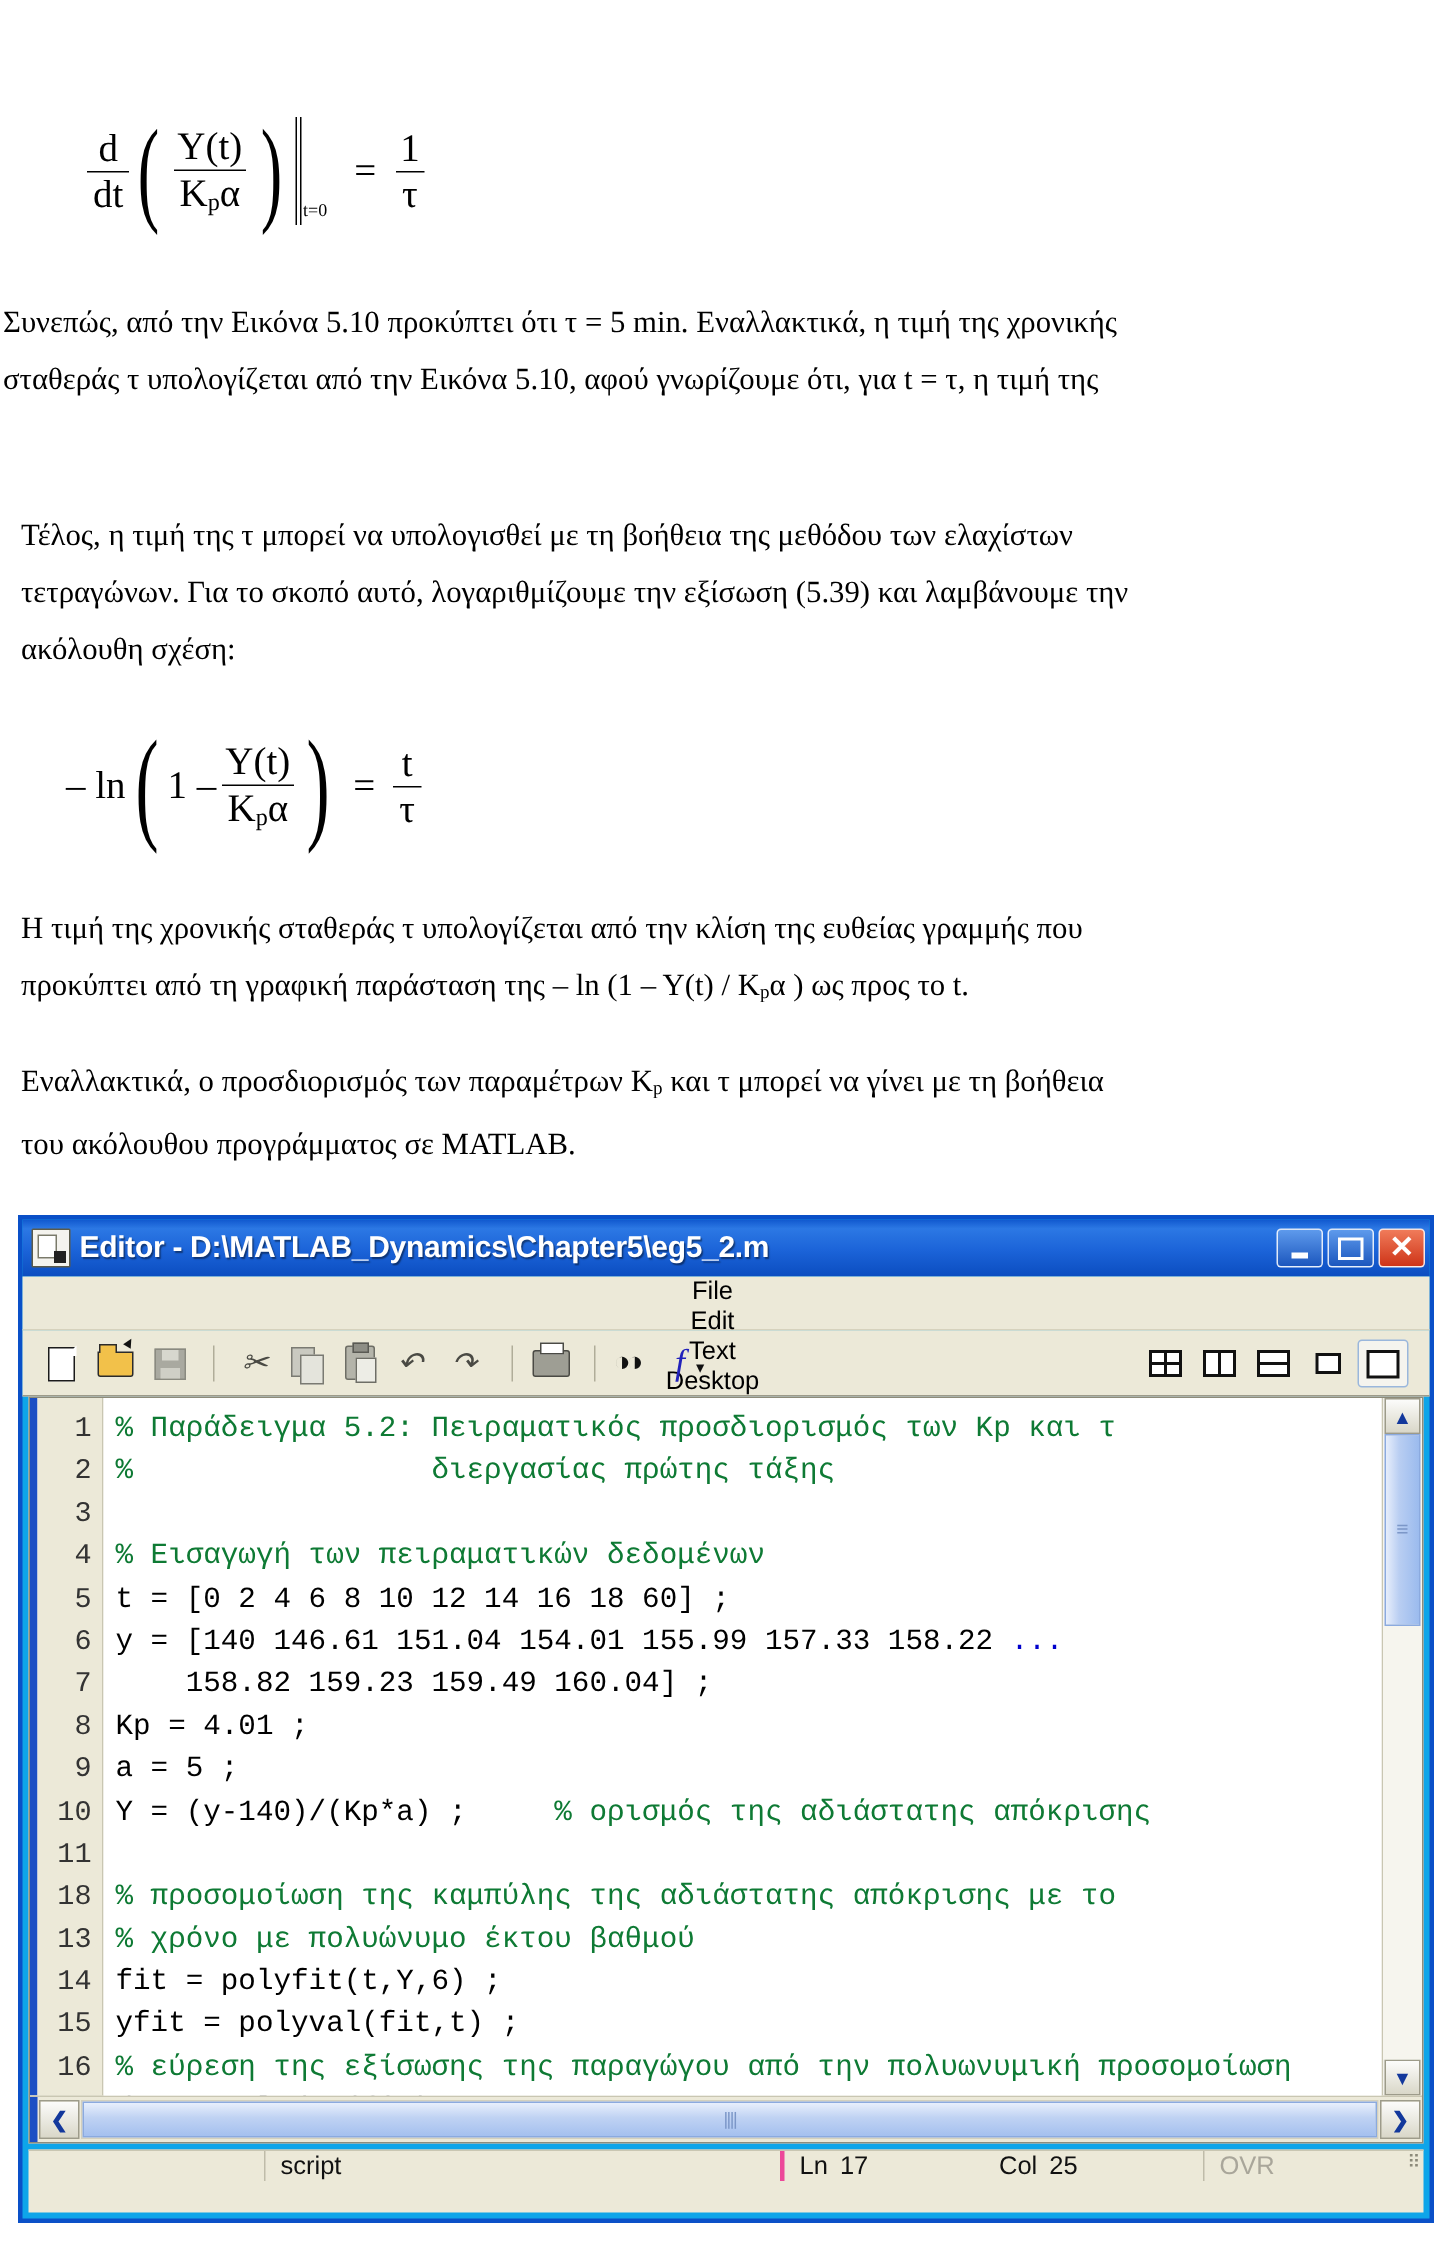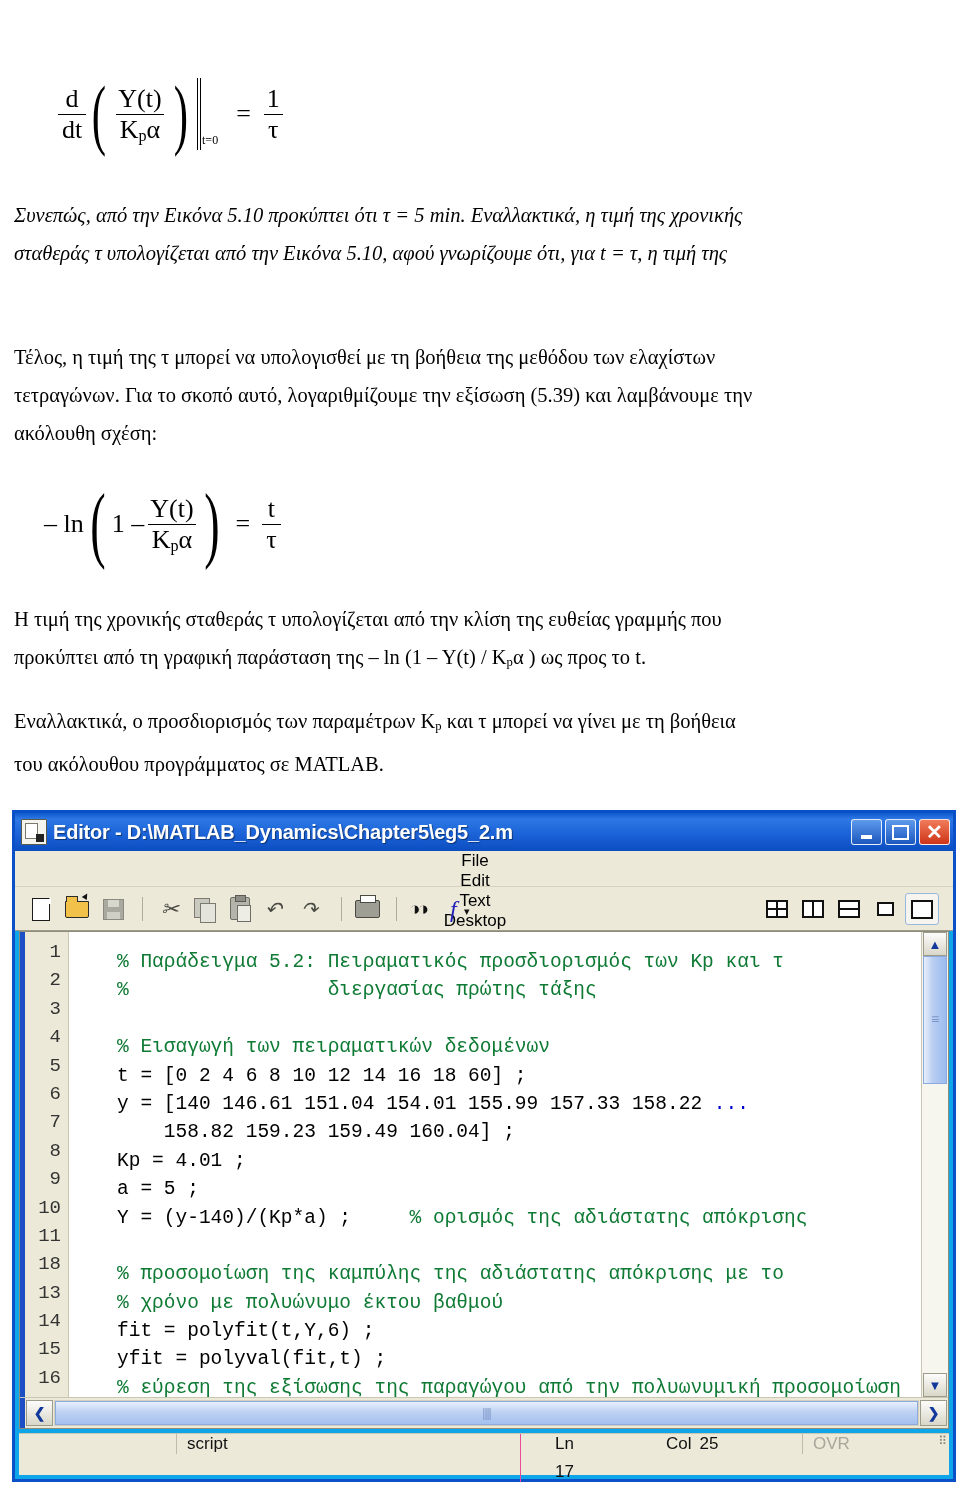--- a/index.html
+++ b/index.html
@@ -161,21 +161,21 @@
   .gutter{
     width:44px;flex:0 0 44px;background:#ECE9D8;
     font-family:"Liberation Mono",monospace;font-size:19px;
     color:#333;text-align:right;padding:6px 7px 0 0;box-sizing:border-box;
     border-right:1px solid #C9C6B2;
   }
   .gutter div{height:28.4px;line-height:28.4px;}
   .code{
     flex:1;background:#fff;overflow:hidden;
     font-family:"Liberation Mono",monospace;font-size:19.5px;
-    padding:16px 0 0 8px;box-sizing:border-box;white-space:pre;position:relative;margin-left:40px;
+    padding:6px 0 0 8px;box-sizing:border-box;white-space:pre;position:relative;
   }
   .code div{height:28.4px;line-height:28.4px;}
   .cm{color:#0E7A34;}
   .kw{color:#0000CC;}
   .pl{color:#000;}
   .vscroll{
     width:26px;flex:0 0 26px;background:#F1F0E9;border-left:1px solid #C9C6B2;
     display:flex;flex-direction:column;align-items:center;
   }
   .sbtn{
@@ -221,21 +221,21 @@
     position:absolute;left:4px;right:4px;bottom:4px;height:42px;
     background:#ECE9D8;border-top:1px solid #C9C6B2;
     display:flex;align-items:flex-start;box-sizing:border-box;gap:48px;
   }
   .sbcell{
     display:flex;align-items:center;padding:0 10px;
     font-size:17px;color:#111;box-sizing:border-box;
   }
   .sbcell.flex{flex:1;}
   .sbcell.script{width:296px;border-left:1px solid #BFBCA9;}
-  .sbcell.ln{width:88px;border-left:1px solid #ec4899;gap:8px;flex-direction:column;}
+  .sbcell.ln{width:88px;border-left:3px solid #ec4899;gap:8px;}
   .sbcell.col{width:98px;gap:8px;}
   .sbcell.ovr{width:74px;border-left:1px solid #BFBCA9;color:#A9A69A;}
   .grip{
     width:22px;display:flex;align-items:flex-end;justify-content:flex-end;
     padding:0 3px 4px 0;color:#8C8A7A;font-size:12px;letter-spacing:-1px;
   }
 </style>
 </head>
 <body>
 
@@ -258,21 +258,21 @@
       <span class="evalbar2"></span>
       <span style="font-size:12px;align-self:flex-end;margin-bottom:2px;margin-left:1px;">t=0</span>
       <span style="font-size:26px;margin:0 12px 0 18px;">=</span>
       <span class="frac" style="font-size:26px;">
         <span class="num">1</span>
         <span class="den">τ</span>
       </span>
     </div>
   </div>
 
-  <div class="para" style="left:14px;top:196px;width:930px;font-style:italic;">
+  <div class="para" style="left:2px;top:196px;width:930px;">
     <div>Συνεπώς, από την Εικόνα 5.10 προκύπτει ότι τ = 5 min. Εναλλακτικά, η τιμή της χρονικής</div>
     <div>σταθεράς τ υπολογίζεται από την Εικόνα 5.10, αφού γνωρίζουμε ότι, για t = τ, η τιμή της</div>
   </div>
 
   <div class="para" style="left:14px;top:338px;width:930px;">
     <div>Τέλος, η τιμή της τ μπορεί να υπολογισθεί με τη βοήθεια της μεθόδου των ελαχίστων</div>
     <div>τετραγώνων. Για το σκοπό αυτό, λογαριθμίζουμε την εξίσωση (5.39) και λαμβάνουμε την</div>
     <div class="l">ακόλουθη σχέση:</div>
   </div>
 

